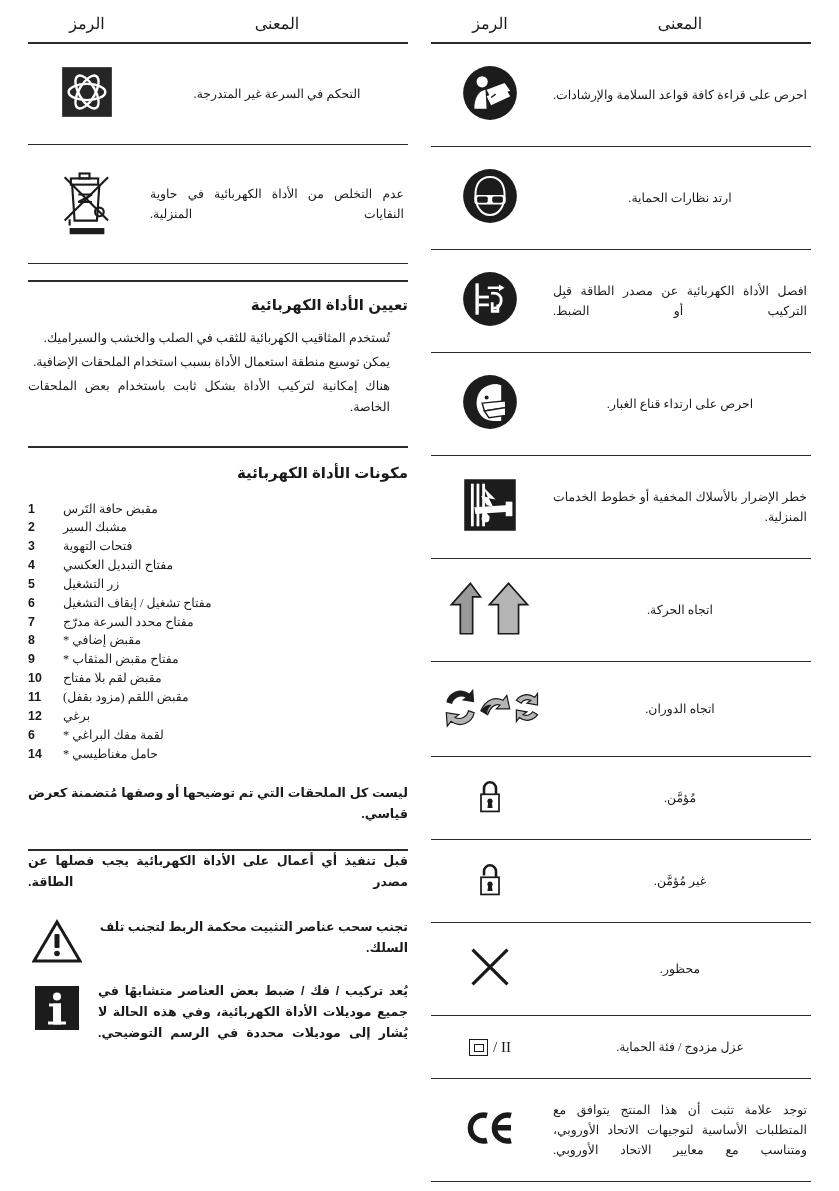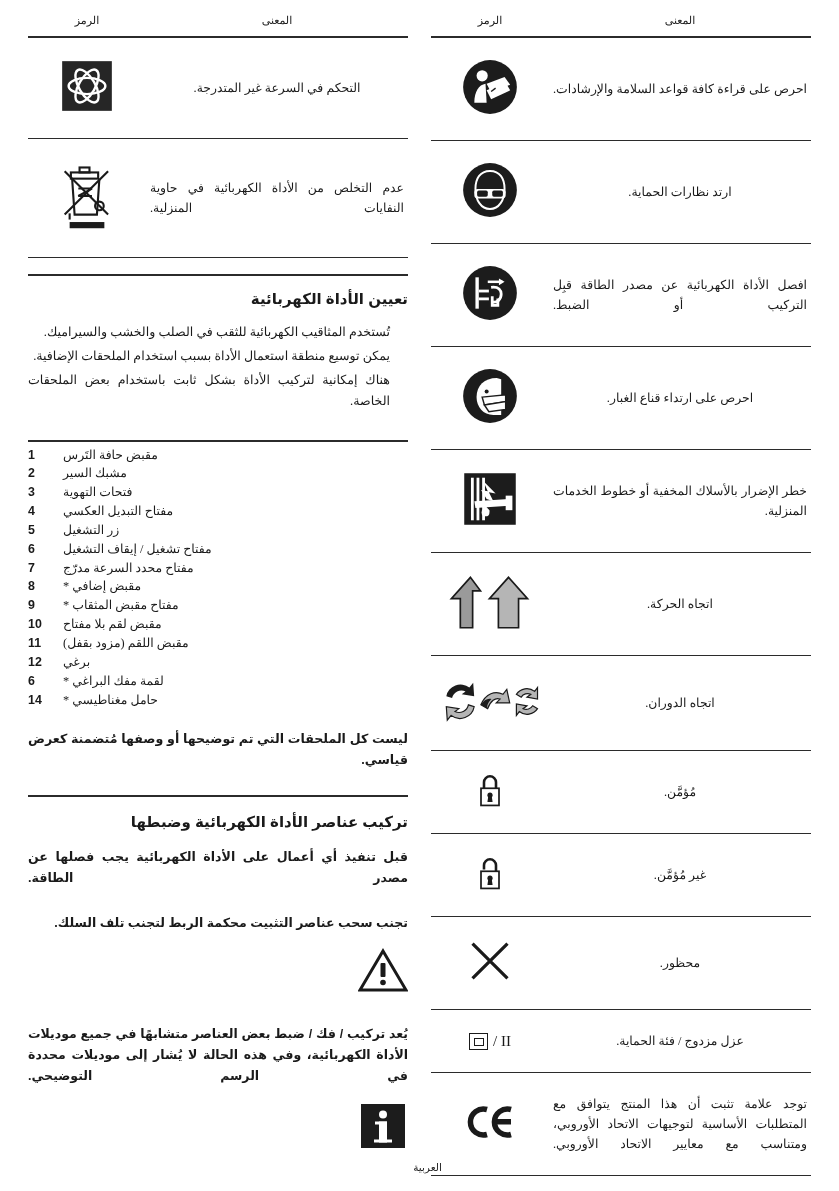--- a/index.html
+++ b/index.html
@@ -15,21 +15,21 @@
   .col-right{right:28px;}   
   .col-left{left:28px;}
 
   
   .tbl{width:100%;border-collapse:collapse;table-layout:fixed;}
   .tbl th,.tbl td{padding:0;vertical-align:middle;}
   .th-sym{width:118px;}
   .th-mean{width:262px;}
   .tbl thead th{
     font-family:"Liberation Serif","DejaVu Serif",serif;
-    font-size:11px;font-weight:400;text-align:center;
+    font-size:16px;font-weight:400;text-align:center;
     padding:14px 0 9px 0;
     margin-top:8px;
   }
   .tbl thead tr{border-bottom:2.2px solid #2b2b2b;}
   .tbl tbody tr{border-bottom:1.6px solid #2b2b2b;}
   .tbl tbody td{padding:21px 4px;}
   .cell-sym{text-align:center;}
   .cell-mean{
     text-align:justify;text-align-last:justify;
     font-size:12.4px;line-height:1.62;padding-inline-end:8px;padding-inline-start:16px;
@@ -64,21 +64,21 @@
   ol.parts li .plabel{order:1;text-align:right;}
   .footnote{font-size:12px;margin:17px 0 0 0;text-align:right;padding-inline-end:26px;}
 
   .boldnote{
     font-family:"Liberation Sans","DejaVu Sans",sans-serif;
     font-weight:700;font-size:12.6px;line-height:1.66;margin:20px 0 0 0;
     text-align:justify;text-align-last:justify;
   }
 
   
-  .noterow{display:flex;flex-direction:column;align-items:flex-start;margin-top:20px;gap:12px;}
+  .noterow{display:flex;flex-direction:row;align-items:flex-start;margin-top:20px;gap:12px;}
   .noterow .nicon{flex:0 0 58px;display:flex;justify-content:center;padding-top:2px;order:2;}
   .noterow .ntext{
     flex:1 1 auto;order:1;
     font-family:"Liberation Sans","DejaVu Sans",sans-serif;
     font-weight:700;font-size:12.5px;line-height:1.68;
     text-align:justify;text-align-last:justify;
   }
   .noterow .ntext.oneline{text-align:right;text-align-last:right;}
 
   
@@ -396,20 +396,21 @@
 
     <div class="rule"></div>
     <h2 class="sec">تعيين الأداة الكهربائية</h2>
     <div class="bodyblock">
       <p class="body last">تُستخدم المثاقيب الكهربائية للثقب في الصلب والخشب والسيراميك.</p>
       <p class="body last">يمكن توسيع منطقة استعمال الأداة بسبب استخدام الملحقات الإضافية.</p>
       <p class="body">هناك إمكانية لتركيب الأداة بشكل ثابت باستخدام بعض الملحقات الخاصة.</p>
     </div>
 
     <div class="rule" style="margin-top:28px;"></div>
+    <h2 class="sec" style="margin-top:16px;margin-bottom:18px;">مكونات الأداة الكهربائية</h2>
     <ol class="parts">
       <li>
           <span class="plabel">مقبض حافة التَرس</span>
           <span class="pnum">1</span>
         </li>
       <li>
           <span class="plabel">مشبك السير</span>
           <span class="pnum">2</span>
         </li>
       <li>
@@ -457,21 +458,20 @@
           <span class="pnum">6</span>
         </li>
       <li>
           <span class="plabel">حامل مغناطيسي *</span>
           <span class="pnum">14</span>
         </li>
     </ol>
     <p class="boldnote">ليست كل الملحقات التي تم توضيحها أو وصفها مُتضمنة كعرض قياسي.</p>
 
     <div class="rule" style="margin-top:24px;"></div>
-    <h2 class="sec" style="margin-top:16px;margin-bottom:16px;">تركيب عناصر الأداة الكهربائية وضبطها</h2>
     <p class="boldnote" style="margin-top:0;">قبل تنفيذ أي أعمال على الأداة الكهربائية يجب فصلها عن مصدر الطاقة.</p>
 
     <div class="noterow" style="margin-top:24px;">
       <div class="ntext oneline">تجنب سحب عناصر التثبيت محكمة الربط لتجنب تلف السلك.</div>
       <div class="nicon">
         <svg width="50" height="44" viewBox="0 0 100 88">
           <path d="M50 6 L96 84 L4 84 Z" fill="none" stroke="#1a1a1a" stroke-width="6"></path>
           <rect x="45" y="30" width="10" height="28" rx="2" fill="#1a1a1a"></rect>
           <circle cx="50" cy="69" r="5.6" fill="#1a1a1a"></circle>
         </svg>
@@ -486,17 +486,14 @@
           <circle cx="50" cy="27" r="8" fill="#fff"></circle>
           <rect x="42" y="41" width="16" height="42" fill="#fff"></rect>
           <rect x="32" y="77" width="36" height="6" fill="#fff"></rect>
           <rect x="34" y="41" width="24" height="6" fill="#fff"></rect>
         </svg>
       </div>
     </div>
 
   </div>
 
-  <div class="footer">
-    <span>العربية</span>
-  </div>
 
 </div>
 
 </body></html>

